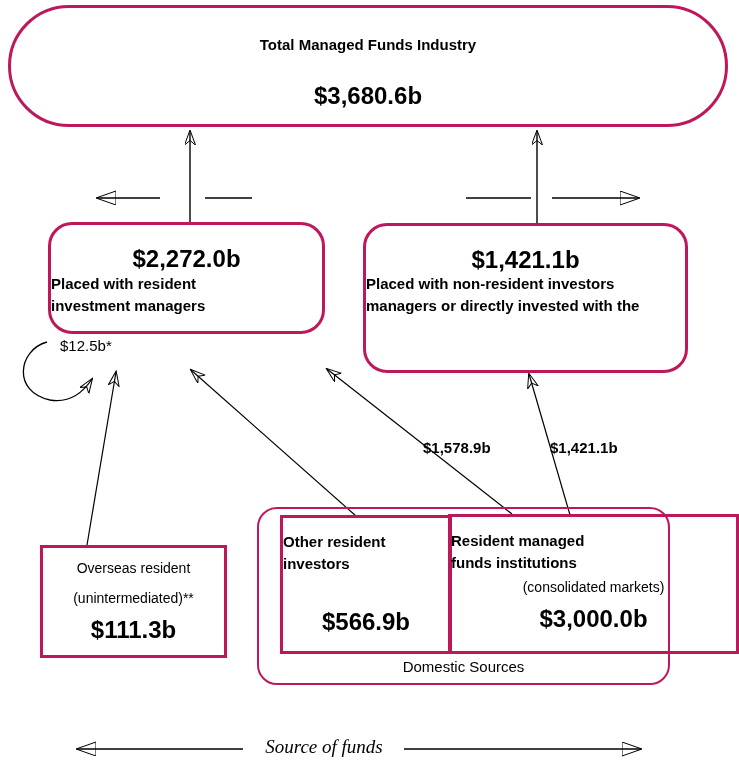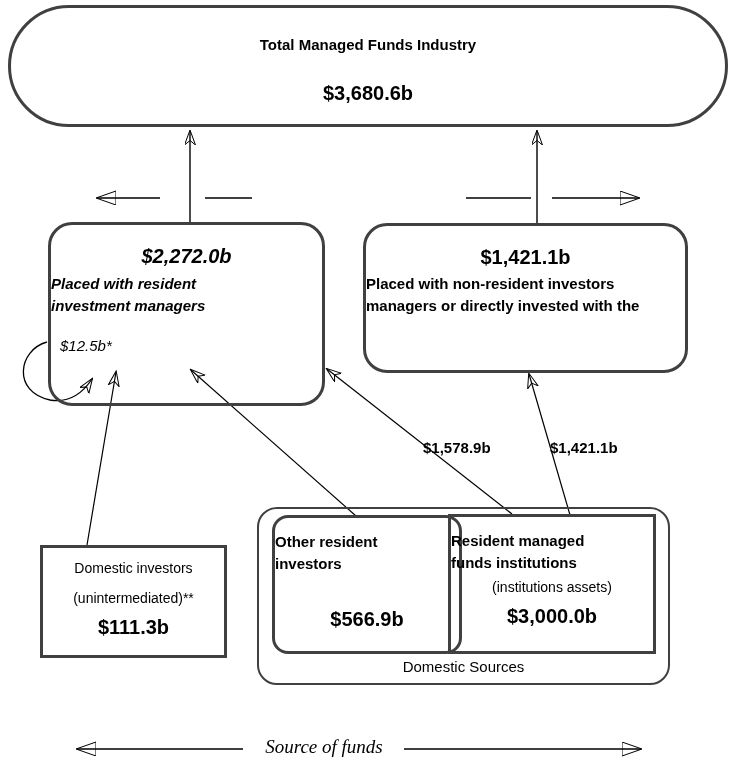--- a/index.html
+++ b/index.html
@@ -5,26 +5,26 @@
   html,body{margin:0;padding:0;background:#ffffff;}
   .canvas{
     position:relative;
     width:739px;height:769px;
     background:#ffffff;
     font-family:"Liberation Sans", sans-serif;
     color:#000000;
     overflow:hidden;
   }
   .layer{position:absolute;left:0;top:0;width:739px;height:769px;}
-  .box{position:absolute;border:3px solid #404040;background:transparent;box-sizing:border-box;}
+  .box{position:absolute;border:3px solid #be185d;background:transparent;box-sizing:border-box;}
   .pill{left:8px;top:5px;width:720px;height:122px;border-radius:61px;}
   .rbox{border-radius:24px;}
   .txt{position:absolute;left:0;right:0;text-align:center;white-space:nowrap;}
   .b15{font-size:15px;font-weight:bold;line-height:22px;}
-  .b20{font-size:20px;font-weight:bold;}
+  .b20{font-size:24px;font-weight:bold;}
   .r14{font-size:14px;font-weight:normal;}
   .lines{position:absolute;left:0;right:0;text-align:left;}
   .script-label{
     position:absolute;text-align:center;
     font-family:"Liberation Serif", serif;
     font-style:italic;font-size:19px;color:#000;
     white-space:nowrap;
   }
   .flow-label{position:absolute;font-size:15px;font-weight:bold;white-space:nowrap;}
   .loop-label{position:absolute;font-size:15px;font-weight:normal;white-space:nowrap;}
@@ -63,62 +63,62 @@
 
     <path d="M 47 342 C 18 350, 12 392, 50 400 C 68 403, 82 394, 92 379" stroke-width="1.3" marker-end="url(#ah)"></path>
   </svg>
 
   <div class="box pill">
     <div class="txt b15" style="top:26px;">Total Managed Funds Industry</div>
     <div class="txt b20" style="top:74px;">$3,680.6b</div>
   </div>
 
 
-  <div class="box rbox" style="left:48px;top:222px;width:277px;height:184px;font-style:italic;">
+  <div class="box rbox" style="left:48px;top:222px;width:277px;height:112px;">
     <div class="txt b20" style="top:20px;">$2,272.0b</div>
     <div class="lines b15" style="top:48px;">
       <div>Placed with resident</div>
       <div>investment managers</div>
     </div>
     <div class="loop-label" style="left:9px;top:112px;">$12.5b*</div>
   </div>
 
   <div class="box rbox" style="left:363px;top:223px;width:325px;height:150px;">
     <div class="txt b20" style="top:20px;">$1,421.1b</div>
     <div class="lines b15" style="top:47px;line-height:21.5px;">
       <div>Placed with non-resident investors</div>
       <div>managers or directly invested with the</div>
     </div>
   </div>
 
   <div class="flow-label" style="left:423px;top:439px;width:100px;">$1,578.9b</div>
   <div class="flow-label" style="left:550px;top:439px;width:100px;">$1,421.1b</div>
 
   <div class="box" style="left:40px;top:545px;width:187px;height:113px;">
-    <div class="txt r14" style="top:12px;">Domestic investors</div>
+    <div class="txt r14" style="top:12px;">Overseas resident</div>
     <div class="txt r14" style="top:42px;">(unintermediated)**</div>
     <div class="txt b20" style="top:68px;">$111.3b</div>
   </div>
 
   <div class="box" style="left:257px;top:507px;width:413px;height:178px;border-width:2px;border-radius:20px;">
     <div class="txt r14" style="top:149px;font-size:15px;">Domestic Sources</div>
   </div>
 
-  <div class="box" style="left:272px;top:515px;width:190px;height:139px;border-radius:16px;">
+  <div class="box" style="left:280px;top:515px;width:172px;height:139px;">
     <div class="lines b15" style="top:13px;">
       <div>Other resident</div>
       <div>investors</div>
     </div>
     <div class="txt b20" style="top:90px;">$566.9b</div>
   </div>
 
-  <div class="box" style="left:448px;top:514px;width:208px;height:140px;">
+  <div class="box" style="left:448px;top:514px;width:291px;height:140px;">
     <div class="lines b15" style="top:13px;">
       <div>Resident managed</div>
       <div>funds institutions</div>
     </div>
-    <div class="txt r14" style="top:62px;">(institutions assets)</div>
+    <div class="txt r14" style="top:62px;">(consolidated markets)</div>
     <div class="txt b20" style="top:88px;">$3,000.0b</div>
   </div>
 
   <div class="script-label" style="left:224px;top:736px;width:200px;">Source of funds</div>
 
 </div>
 
 </body></html>

